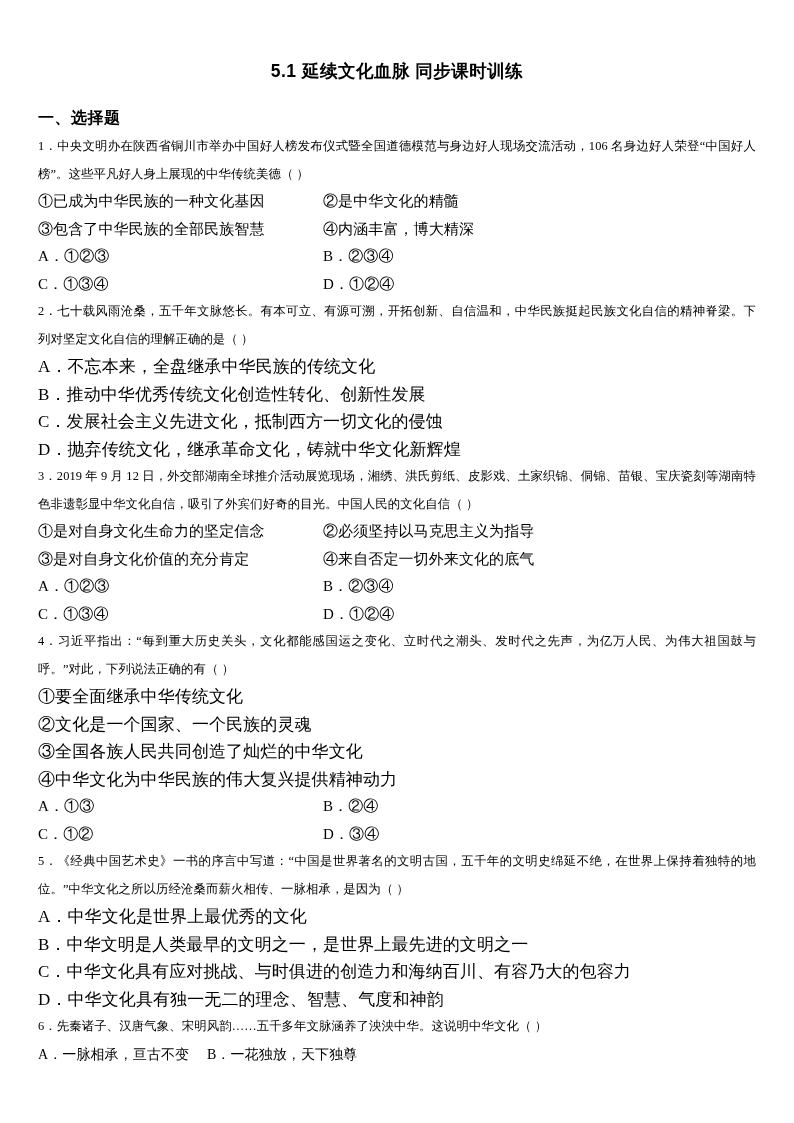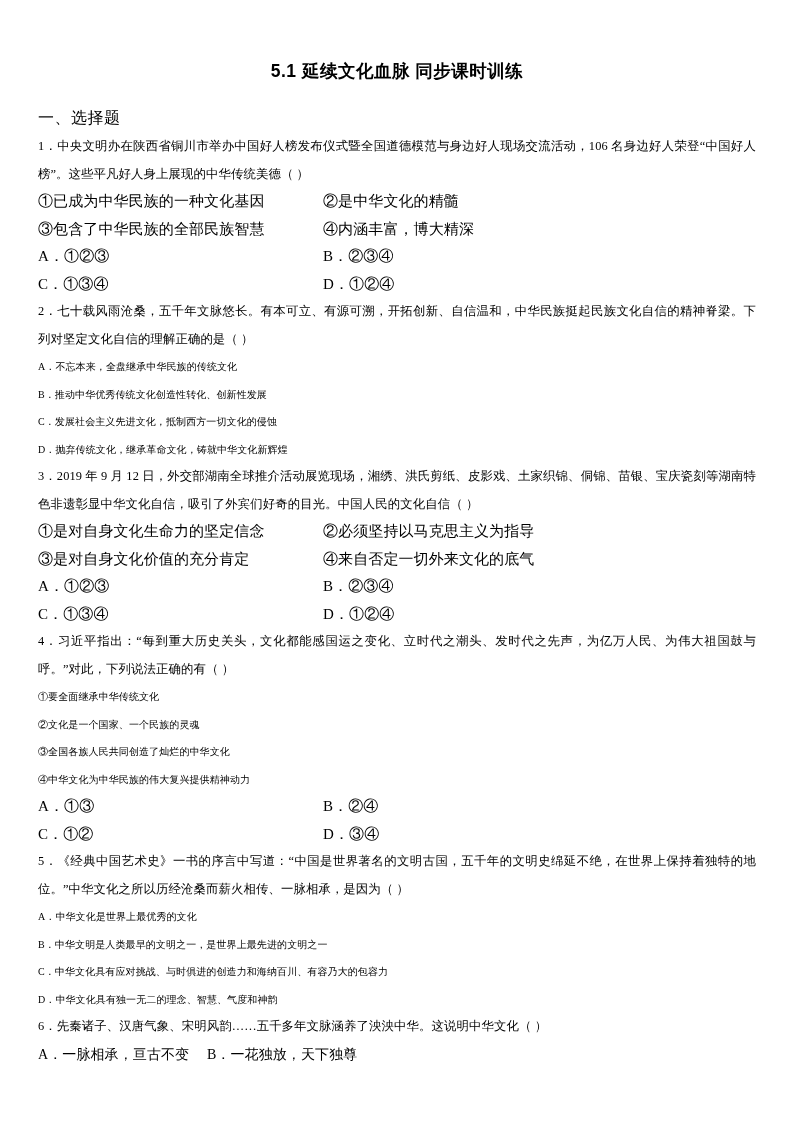--- a/index.html
+++ b/index.html
@@ -26,42 +26,42 @@
     font-family: "Liberation Sans", "DejaVu Sans", sans-serif;
     font-weight: bold;
     font-size: 17.5px;
     letter-spacing: 0.5px;
     margin: 0;
     padding-top: 60px;
     line-height: 1.3;
   }
   .section-heading {
     font-family: "Liberation Sans", "DejaVu Sans", sans-serif;
-    font-weight: normal;
+    font-weight: bold;
     font-size: 16px;
     letter-spacing: 0.5px;
     margin: 0;
     padding-top: 24px;
     padding-bottom: 4px;
     line-height: 1.4;
   }
   .q-block {
     margin: 0;
     padding: 0;
   }
   .q-stem {
     font-size: 12.4px;
     line-height: 27.5px;
     text-align: justify;
     text-justify: inter-ideograph;
     margin: 0;
     letter-spacing: 0.1px;
   }
   .opt-line {
-    font-size: 10px;
+    font-size: 17px;
     line-height: 27.5px;
     margin: 0;
     letter-spacing: 0.1px;
     white-space: pre;
   }
   .opt-two-col {
     display: flex;
     font-size: 15px;
     line-height: 27.5px;
     letter-spacing: 0.1px;

